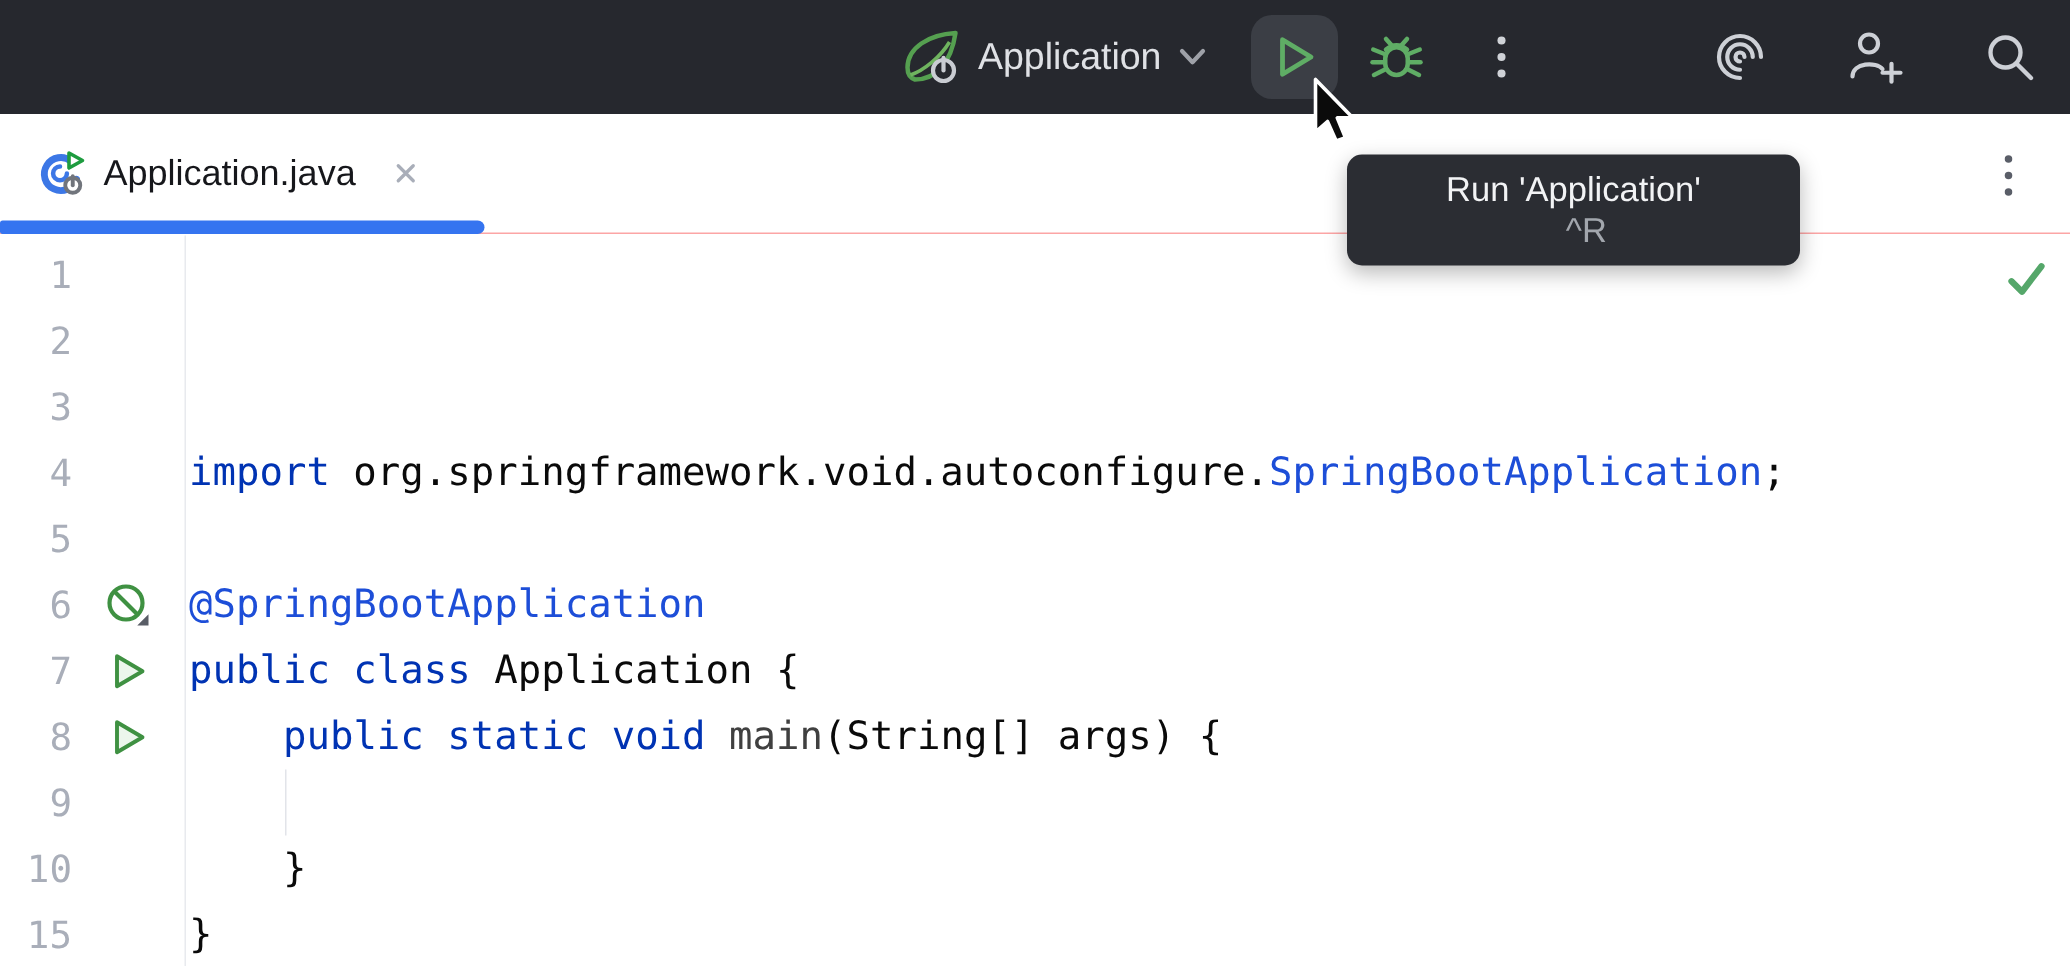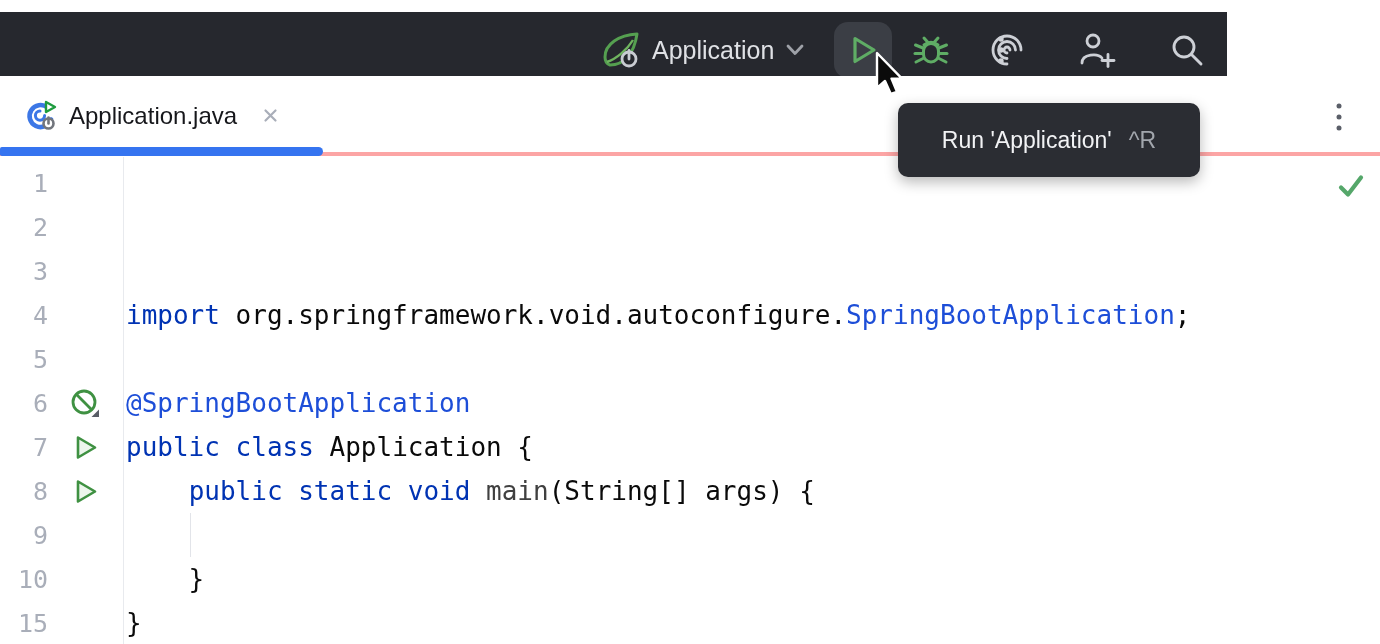--- a/index.html
+++ b/index.html
@@ -1,33 +1,33 @@
 <!DOCTYPE html>
 <html><head>
 <meta charset="utf-8">
 <style>
   * { margin:0; padding:0; box-sizing:border-box; }
   html,body { width:1380px; height:644px; overflow:hidden; }
   body { position:relative; background:#fff; font-family:"Liberation Sans", sans-serif; }
 
   
-  .titlebar { position:absolute; left:0; top:12px; width:1227px; height:76px; background:#26282E; }
+  .titlebar { position:absolute; left:0; top:0; width:1380px; height:76px; background:#26282E; }
   .run-widget { position:absolute; left:600px; top:0; height:76px; display:flex; align-items:center; }
   .rc-selector { display:flex; align-items:center; cursor:default; }
   .rc-label { color:#DFE1E5; font-size:25px; margin-left:10px; }
   .rc-chevron { margin-left:10px; display:flex; }
   .tb-btn { height:56px; display:flex; align-items:center; justify-content:center; border:none; background:transparent; border-radius:14px; }
   .run-btn { width:58px; margin-left:28px; background:#3B3E45; }
   .debug-btn { width:62px; margin-left:8px; }
   .kebab-btn { width:30px; margin-left:24px; }
   .tb-right { position:absolute; right:20px; top:0; height:76px; display:flex; align-items:center; gap:50px; }
   .tb-right .tb-btn { width:40px; }
 
   
-  .tabbar { position:absolute; left:0; top:76px; width:1380px; height:80px; background:#FFFFFF; border-bottom:4px solid #fca5a5; }
+  .tabbar { position:absolute; left:0; top:76px; width:1380px; height:80px; background:#FFFFFF; border-bottom:1px solid #fca5a5; }
   .tab { position:absolute; left:0; top:0; height:79px; display:flex; align-items:center; padding:0 24px 0 26px; }
   .tab-label { font-size:24px; color:#16171B; margin-left:11px; }
   .tab-close { margin-left:24px; display:flex; background:none; border:none; }
   .tab-underline { position:absolute; left:0; top:71px; width:323px; height:9px; background:#3574F0; border-radius:2px 5px 5px 2px; }
   .tabbar-kebab { position:absolute; right:28px; top:22px; width:26px; height:38px; display:flex; align-items:center; justify-content:center; background:none; border:none; }
 
   
   .editor { position:absolute; left:0; top:157px; width:1380px; height:487px; background:#fff; }
   .gutter-sep { position:absolute; left:123px; top:0; bottom:0; width:1px; background:#E8EAEE; }
   .indent-guide { position:absolute; left:190px; top:356px; width:1px; height:44px; background:#E2E4E9; }
@@ -38,21 +38,21 @@
   .code { margin-left:4px; color:#0A0A0A; }
   .tk-kw  { color:#0033B3; }
   .tk-ann { color:#1d4ed8; }
   .tk-fn  { color:#404040; }
   .tk-it  { font-style:italic; }
   .inspect-check { position:absolute; right:14px; top:16px; }
 
   
   .tooltip { position:absolute; left:898px; top:103px; height:74px; min-width:302px; background:#2B2D33;
              border-radius:10px; display:flex; align-items:center; justify-content:center; padding:0 24px;
-             box-shadow:0 5px 14px rgba(0,0,0,.28); z-index:50; }
+             box-shadow:0 5px 14px rgba(0,0,0,.28); z-index:50;flex-direction:column; }
   .tooltip-label { color:#F2F3F5; font-size:23px; }
   .tooltip-key { color:#A2A6AD; font-size:23px; margin-left:17px; }
 
   .cursor { position:absolute; left:873px; top:51px; z-index:60; }
 
   svg { display:block; }
 </style>
 </head>
 <body>
 

